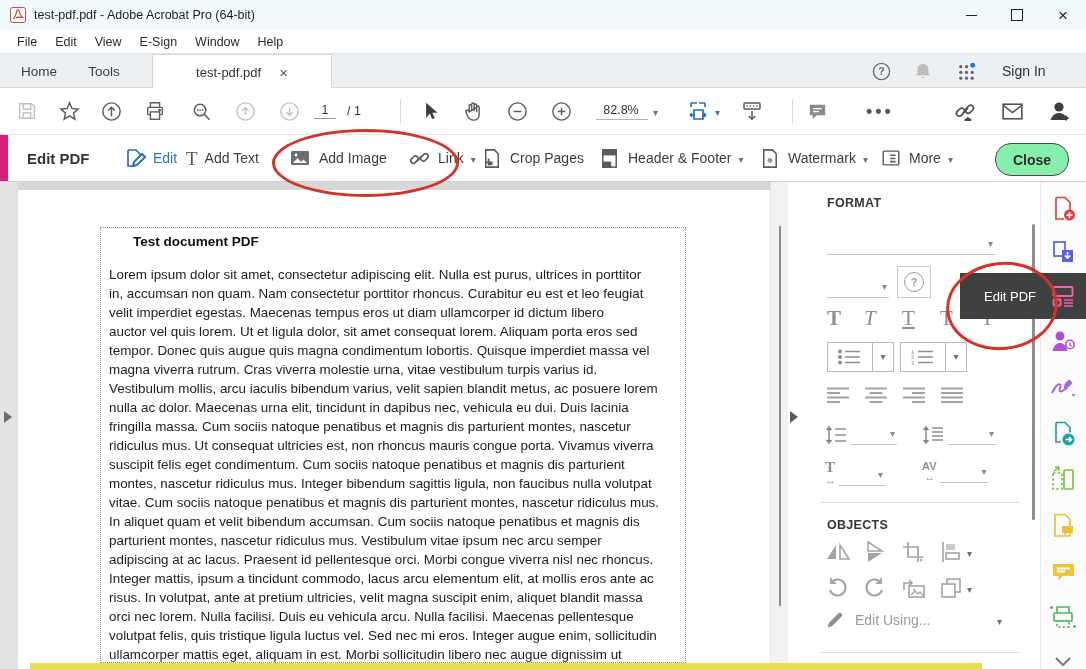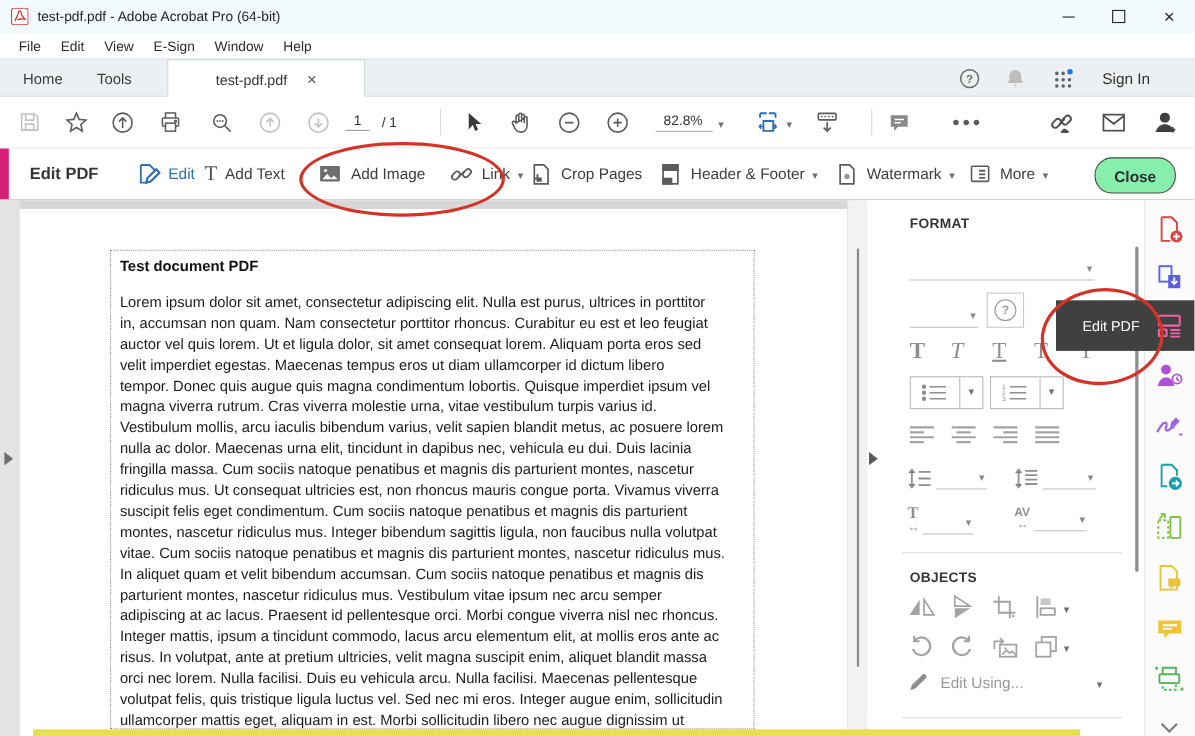--- a/index.html
+++ b/index.html
@@ -44,21 +44,21 @@
   .etb-blue{color:#2d71b6;}
   .t-glyph{font-family:"Liberation Serif","DejaVu Serif",serif;font-size:19px;color:#555;line-height:1;}
   .closebtn{position:absolute;left:995px;top:8px;width:72px;height:31px;border:1px solid #4a4a4a;border-radius:16px;display:flex;align-items:center;justify-content:center;font-size:14px;font-weight:bold;color:#2e2e2e;background:#86efac;}
   .redellipse{position:absolute;border:3px solid #d43327;border-radius:50%;z-index:9;}
   
   .content{position:absolute;left:0;top:182px;width:1086px;height:487px;background:#fff;}
   .docarea{position:absolute;left:0;top:0;width:788px;height:487px;background:#d7d7d7;}
   .gutter{position:absolute;left:0;top:0;width:18px;height:487px;background:#e3e3e3;}
   .page{position:absolute;left:18px;top:8px;width:752px;height:479px;background:#fff;}
   .docbox{position:absolute;left:82px;top:37px;width:586px;height:436px;border:1px dotted #8f8f8f;box-sizing:border-box;padding:4px 8px;overflow:hidden;}
-  .doctitle{font-weight:bold;font-size:13.5px;color:#111;line-height:19px;margin-bottom:14px;}
+  .doctitle{font-weight:bold;font-size:13.5px;color:#111;line-height:19px;margin-bottom:14px;margin-left:24px;}
   .docline{font-size:13.4px;line-height:19px;color:#1c1c1c;white-space:nowrap;}
   .yellowband{position:absolute;left:30px;top:481px;width:952px;height:6px;background:#e7de52;z-index:3;}
   .docscroll{position:absolute;left:770px;top:0;width:18px;height:487px;background:#f2f2f2;border-left:1px solid #e4e4e4;box-sizing:border-box;}
   .docthumb{position:absolute;left:8px;top:44px;width:2px;height:380px;background:#8a8a8a;}
   .tri-r{width:0;height:0;border-left:8px solid #6e6e6e;border-top:6px solid transparent;border-bottom:6px solid transparent;}
   
   .panel{position:absolute;left:800px;top:0;width:240px;height:487px;background:#fff;}
   .phead{position:absolute;font-size:12.5px;font-weight:bold;color:#353535;letter-spacing:.3px;}
   .ddl{position:absolute;height:22px;border-bottom:1px solid #c3c3c3;}
   .ddl .caret-r{position:absolute;right:2px;bottom:4px;}
@@ -361,23 +361,23 @@
     <div class="gutter"></div>
     <div class="abs" style="left:4px;top:229px;">
         <div class="tri-r"></div>
       </div>
     <div class="page">
       <div class="docbox">
         <div class="doctitle">Test document PDF</div>
         <div>
             <div class="docline">Lorem ipsum dolor sit amet, consectetur adipiscing elit. Nulla est purus, ultrices in porttitor</div>
             <div class="docline">in, accumsan non quam. Nam consectetur porttitor rhoncus. Curabitur eu est et leo feugiat</div>
+            <div class="docline">velit imperdiet egestas. Maecenas tempus eros ut diam ullamcorper id dictum libero</div>
             <div class="docline">auctor vel quis lorem. Ut et ligula dolor, sit amet consequat lorem. Aliquam porta eros sed</div>
-            <div class="docline">velit imperdiet egestas. Maecenas tempus eros ut diam ullamcorper id dictum libero</div>
-            <div class="docline">tempor. Donec quis augue quis magna condimentum lobortis. Quisque imperdiet ipsum vel</div>
+            <div class="docline">tempor. Donec quis augue quis magna condimentum lobortis. Quisque imperdiet massa vel</div>
             <div class="docline">magna viverra rutrum. Cras viverra molestie urna, vitae vestibulum turpis varius id.</div>
             <div class="docline">Vestibulum mollis, arcu iaculis bibendum varius, velit sapien blandit metus, ac posuere lorem</div>
             <div class="docline">nulla ac dolor. Maecenas urna elit, tincidunt in dapibus nec, vehicula eu dui. Duis lacinia</div>
             <div class="docline">fringilla massa. Cum sociis natoque penatibus et magnis dis parturient montes, nascetur</div>
             <div class="docline">ridiculus mus. Ut consequat ultricies est, non rhoncus mauris congue porta. Vivamus viverra</div>
             <div class="docline">suscipit felis eget condimentum. Cum sociis natoque penatibus et magnis dis parturient</div>
             <div class="docline">montes, nascetur ridiculus mus. Integer bibendum sagittis ligula, non faucibus nulla volutpat</div>
             <div class="docline">vitae. Cum sociis natoque penatibus et magnis dis parturient montes, nascetur ridiculus mus.</div>
             <div class="docline">In aliquet quam et velit bibendum accumsan. Cum sociis natoque penatibus et magnis dis</div>
             <div class="docline">parturient montes, nascetur ridiculus mus. Vestibulum vitae ipsum nec arcu semper</div>

